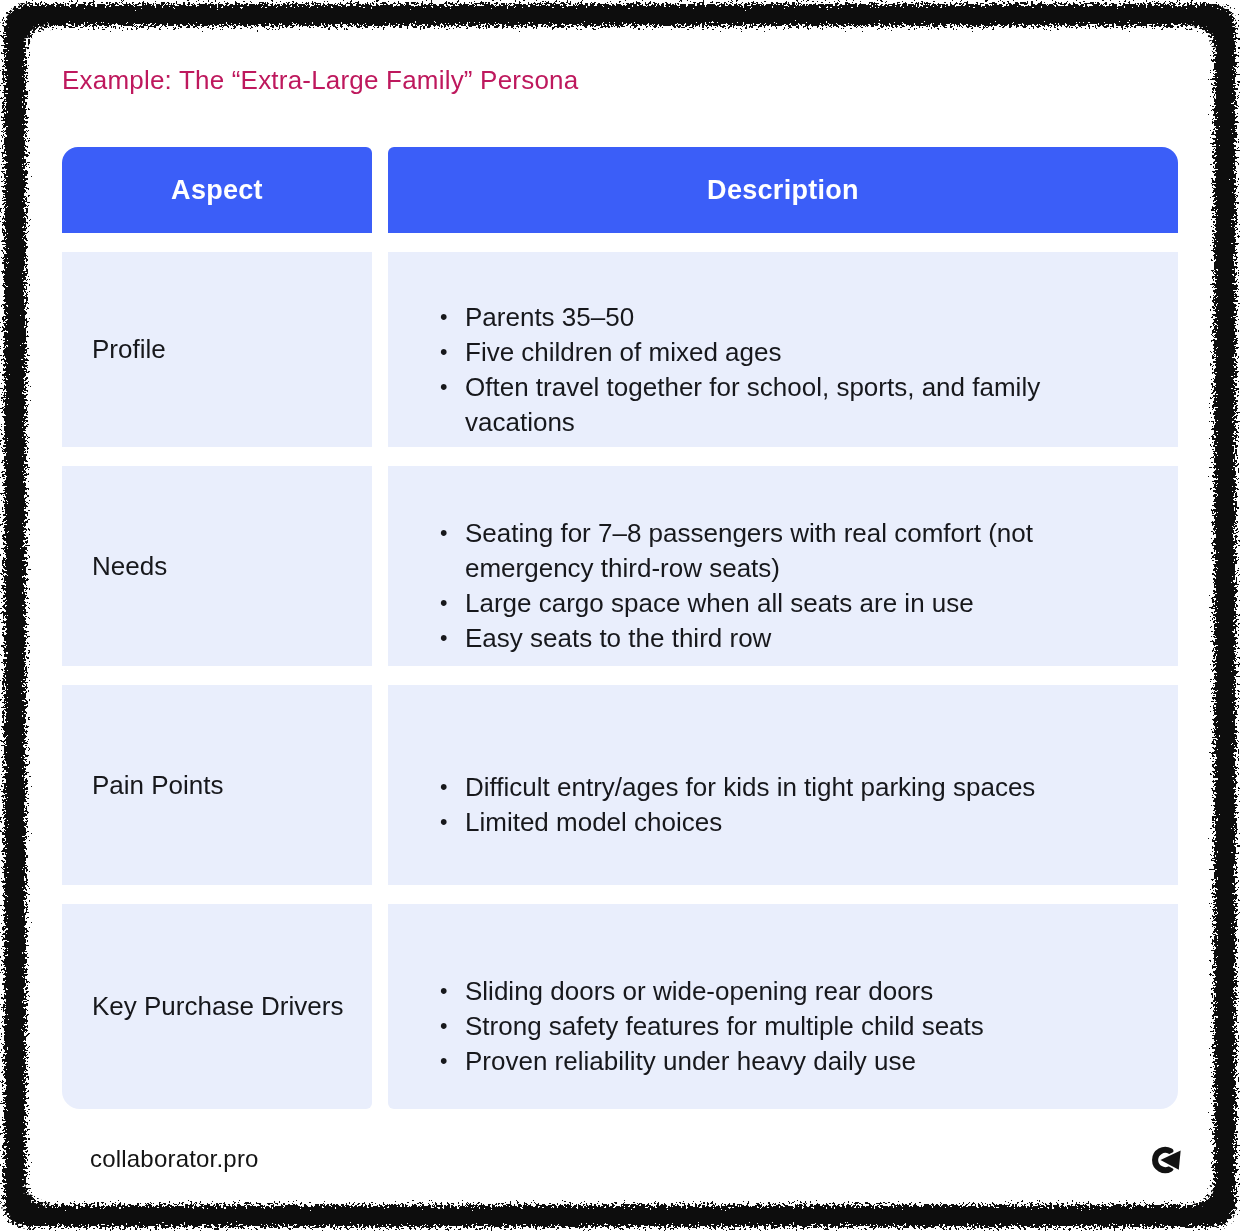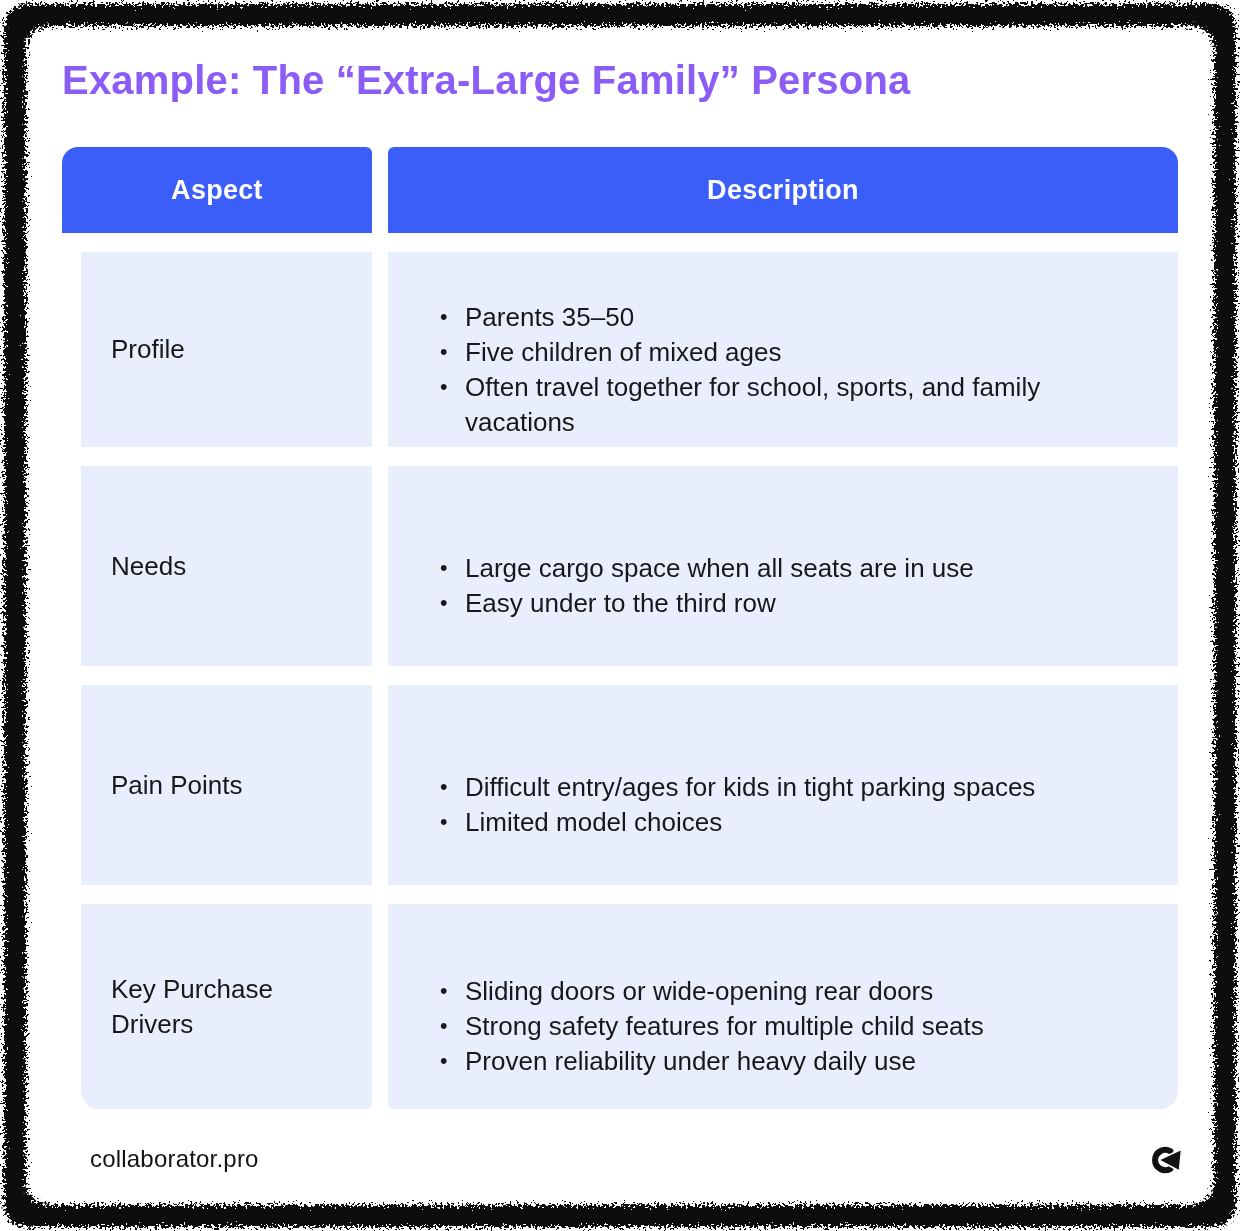--- a/index.html
+++ b/index.html
@@ -23,25 +23,25 @@
   .card {
     position:absolute;
     left:25px; top:25px; right:25px; bottom:25px;
     background:#ffffff;
     border-radius:28px;
     padding:33px 37px 0 37px;
     z-index:1;
   }
 
   .page-title {
-    font-size:40px;
+    font-size:26px;
     line-height:44px;
-    font-weight:700;
+    font-weight:400;
     letter-spacing:0.2px;
-    color:#8b5cf6;
+    color:#be185d;
   }
 
   .persona-table {
     margin-top:31px;
     display:grid;
     grid-template-columns:310px 1fr;
     grid-template-rows:100px 195px 200px 200px 205px;
     column-gap:16px;
     row-gap:19px;
   }
@@ -64,21 +64,20 @@
 
   .cell { background:#e9eefc; }
 
   .cell.aspect {
     display:flex;
     align-items:center;
     padding:10px 24px 10px 30px;
     font-size:26px;
     line-height:35px;
     color:#17181c;
-    margin-left:19px;
   }
 
   .cell.desc {
     display:flex;
     align-items:center;
     padding:14px 40px 14px 50px;
   }
 
   .cell.aspect.last { border-radius:0 0 6px 18px; }
   .cell.desc.last   { border-radius:0 0 18px 6px; }
@@ -136,22 +135,23 @@
           </ul>
     </div>
   </div>
 
   <div class="trow">
     <div class="cell aspect">
       <span>Needs</span>
     </div>
     <div class="cell desc">
       <ul class="bullet-list">
+            <li>Seating for 7–8 passengers with real comfort (not emergency third-row seats)</li>
             <li>Large cargo space when all seats are in use</li>
-            <li>Easy under to the third row</li>
+            <li>Easy seats to the third row</li>
           </ul>
     </div>
   </div>
 
   <div class="trow">
     <div class="cell aspect">
       <span>Pain Points</span>
     </div>
     <div class="cell desc">
       <ul class="bullet-list">

